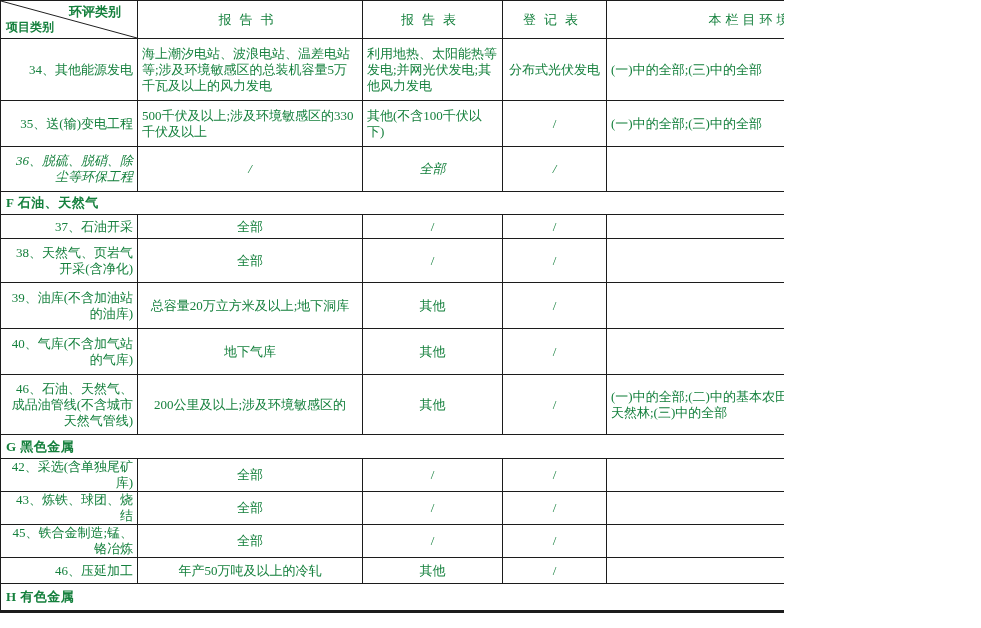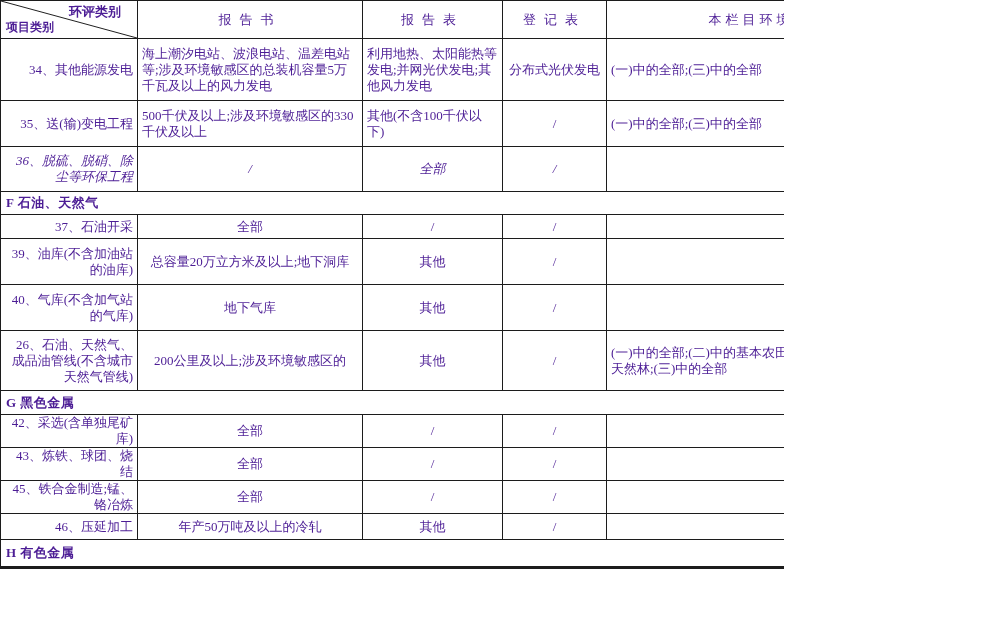--- a/index.html
+++ b/index.html
@@ -1,17 +1,17 @@
 <!DOCTYPE html>
 <html><head>
 <meta charset="utf-8">
 <style>
   html,body{margin:0;padding:0;background:#fff;}
   .page{
-    width:784px;height:628px;overflow:hidden;background:#fff;color:#4c1d95;
+    width:784px;height:628px;overflow:hidden;background:#fff;color:#15803d;
     font-family:"Liberation Serif","DejaVu Serif",serif;
   }
   table.eia{
     border-collapse:collapse;table-layout:fixed;width:980px;
     border:1px solid #1c1c1c;border-bottom:3px solid #1c1c1c;
   }
   table.eia td, table.eia th{
     border:1px solid #1c1c1c;
     font-size:13px;line-height:16px;
     vertical-align:middle;overflow:hidden;
@@ -84,36 +84,43 @@
         <tr class="section" style="height: 23px;">
           <td colspan="5">F 石油、天然气</td>
         </tr>
         <tr style="height: 24px;">
           <td class="cat">37、石油开采</td>
           <td class="c">全部</td>
           <td class="c">/</td>
           <td class="c">/</td>
           <td class="meaning"></td>
         </tr>
+        <tr style="height: 44px;">
+          <td class="cat">38、天然气、页岩气开采(含净化)</td>
+          <td class="c">全部</td>
+          <td class="c">/</td>
+          <td class="c">/</td>
+          <td class="meaning"></td>
+        </tr>
         <tr style="height: 46px;">
           <td class="cat">39、油库(不含加油站的油库)</td>
           <td class="c">总容量20万立方米及以上;地下洞库</td>
           <td class="c">其他</td>
           <td class="c">/</td>
           <td class="meaning"></td>
         </tr>
         <tr style="height: 46px;">
           <td class="cat">40、气库(不含加气站的气库)</td>
           <td class="c">地下气库</td>
           <td class="c">其他</td>
           <td class="c">/</td>
           <td class="meaning"></td>
         </tr>
         <tr style="height: 60px;">
-          <td class="cat">26、石油、天然气、成品油管线(不含城市天然气管线)</td>
+          <td class="cat">46、石油、天然气、成品油管线(不含城市天然气管线)</td>
           <td class="c">200公里及以上;涉及环境敏感区的</td>
           <td class="c">其他</td>
           <td class="c">/</td>
           <td class="meaning">(一)中的全部;(二)中的基本农田保护区、地质公园、重要湿地、天然林;(三)中的全部</td>
         </tr>
         <tr class="section" style="height: 24px; padding-left: 24px;">
           <td colspan="5">G 黑色金属</td>
         </tr>
         <tr style="height: 33px;">
           <td class="cat">42、采选(含单独尾矿库)</td>

